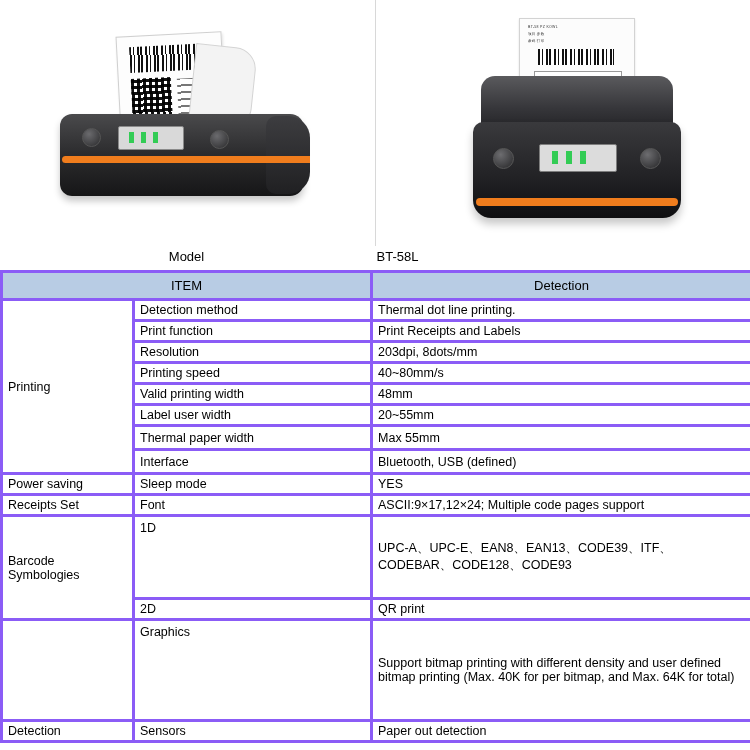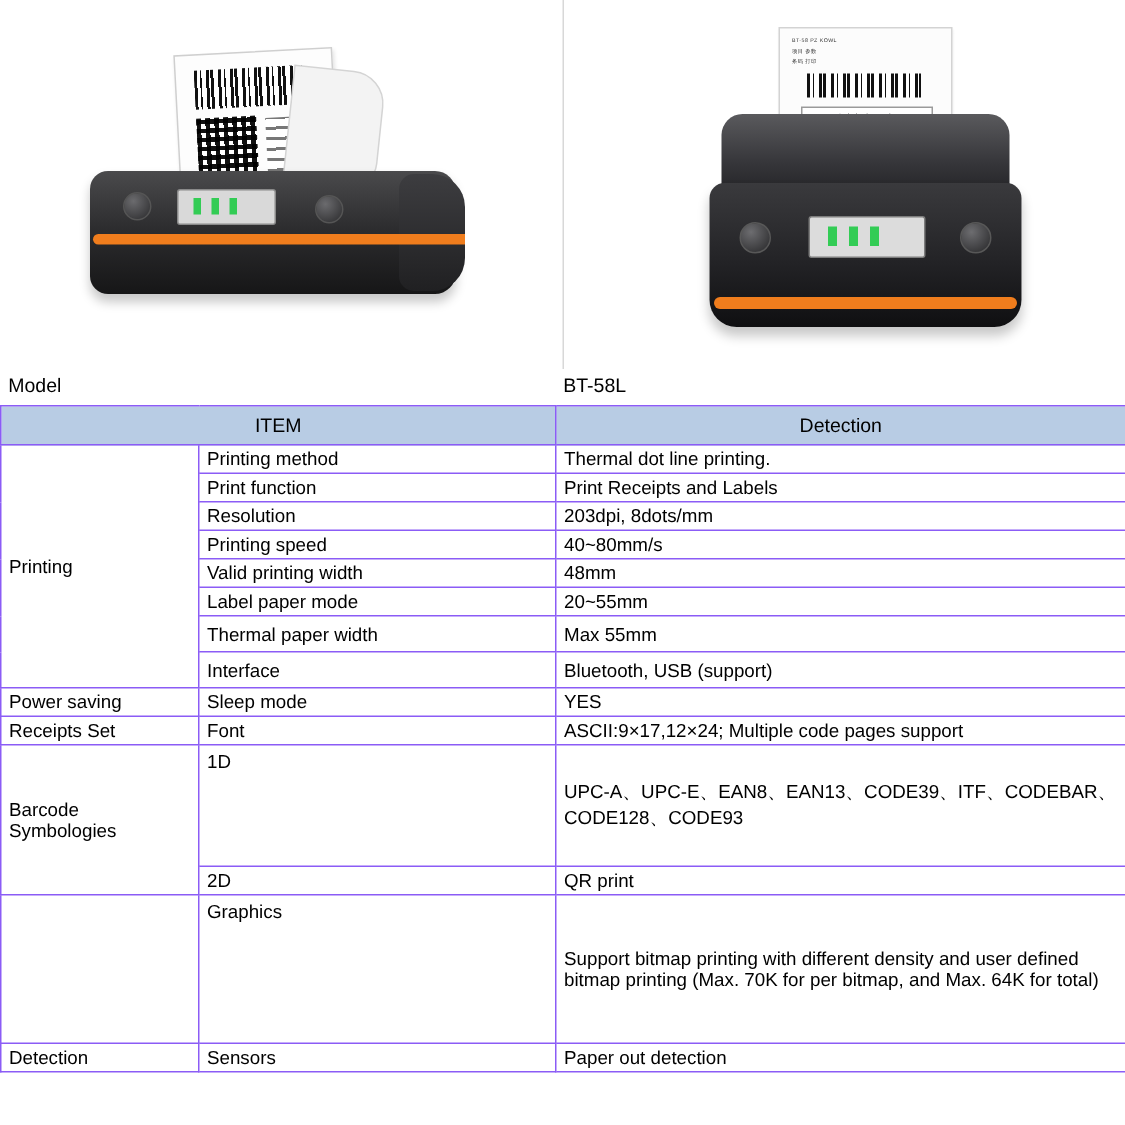--- a/index.html
+++ b/index.html
@@ -261,32 +261,32 @@
   }
 
   
   .spec {
     width: 750px;
     border-collapse: collapse;
     table-layout: fixed;
     font-size: 12.5px;
   }
   .spec td, .spec th {
-    border: 1px solid #8b5cf6;
+    border: 3px solid #8b5cf6;
     padding: 2px 5px;
     vertical-align: middle;
     font-weight: normal;
     text-align: left;
   }
   .model-row td {
     border: none;
     padding: 3px 5px 6px;
     font-size: 13px;
   }
-  .model-row td.mlabel { }
+  .model-row td.mlabel { text-align: center; }
   .hdr td {
     background: #b8cce4;
     text-align: center;
     font-size: 13px;
     padding: 5px;
   }
   .center { text-align: center; }
   .tall { height: 24px; }
   .c1 { width: 132px; }
   .c2 { width: 238px; }
@@ -360,50 +360,50 @@
         <td class="mlabel" colspan="2">Model</td>
         <td>BT-58L</td>
       </tr>
       <tr class="hdr">
         <td colspan="2">ITEM</td>
         <td>Detection</td>
       </tr>
 
       <tr>
         <td rowspan="8" class="center">Printing</td>
-        <td>Printing method</td>
+        <td>Detection method</td>
         <td>Thermal dot line printing.</td>
       </tr>
       <tr>
         <td>Print function</td>
         <td>Print Receipts and Labels</td>
       </tr>
       <tr>
         <td>Resolution</td>
         <td>203dpi, 8dots/mm</td>
       </tr>
       <tr>
         <td>Printing speed</td>
         <td>40~80mm/s</td>
       </tr>
       <tr>
         <td>Valid printing width</td>
         <td>48mm</td>
       </tr>
       <tr>
-        <td>Label paper mode</td>
+        <td>Label user width</td>
         <td>20~55mm</td>
       </tr>
       <tr class="tall">
         <td>Thermal paper width</td>
         <td>Max 55mm</td>
       </tr>
       <tr class="tall">
         <td>Interface</td>
-        <td>Bluetooth, USB (support)</td>
+        <td>Bluetooth, USB (defined)</td>
       </tr>
 
       <tr>
         <td class="center">Power saving</td>
         <td>Sleep mode</td>
         <td>YES</td>
       </tr>
 
       <tr>
         <td class="center">Receipts Set</td>
@@ -417,21 +417,21 @@
         <td class="center">UPC-A、UPC-E、EAN8、EAN13、CODE39、ITF、CODEBAR、CODE128、CODE93</td>
       </tr>
       <tr>
         <td>2D</td>
         <td>QR print</td>
       </tr>
 
       <tr>
         <td class="center"></td>
         <td style="height:92px; vertical-align:top; padding-top:4px;">Graphics</td>
-        <td class="center">Support bitmap printing with different density and user defined bitmap printing (Max. 70K for per bitmap, and Max. 64K for total)</td>
+        <td class="center">Support bitmap printing with different density and user defined bitmap printing (Max. 40K for per bitmap, and Max. 64K for total)</td>
       </tr>
 
       <tr>
         <td class="center">Detection</td>
         <td>Sensors</td>
         <td class="center">Paper out detection</td>
       </tr>
     </tbody>
   </table>
 </div>

